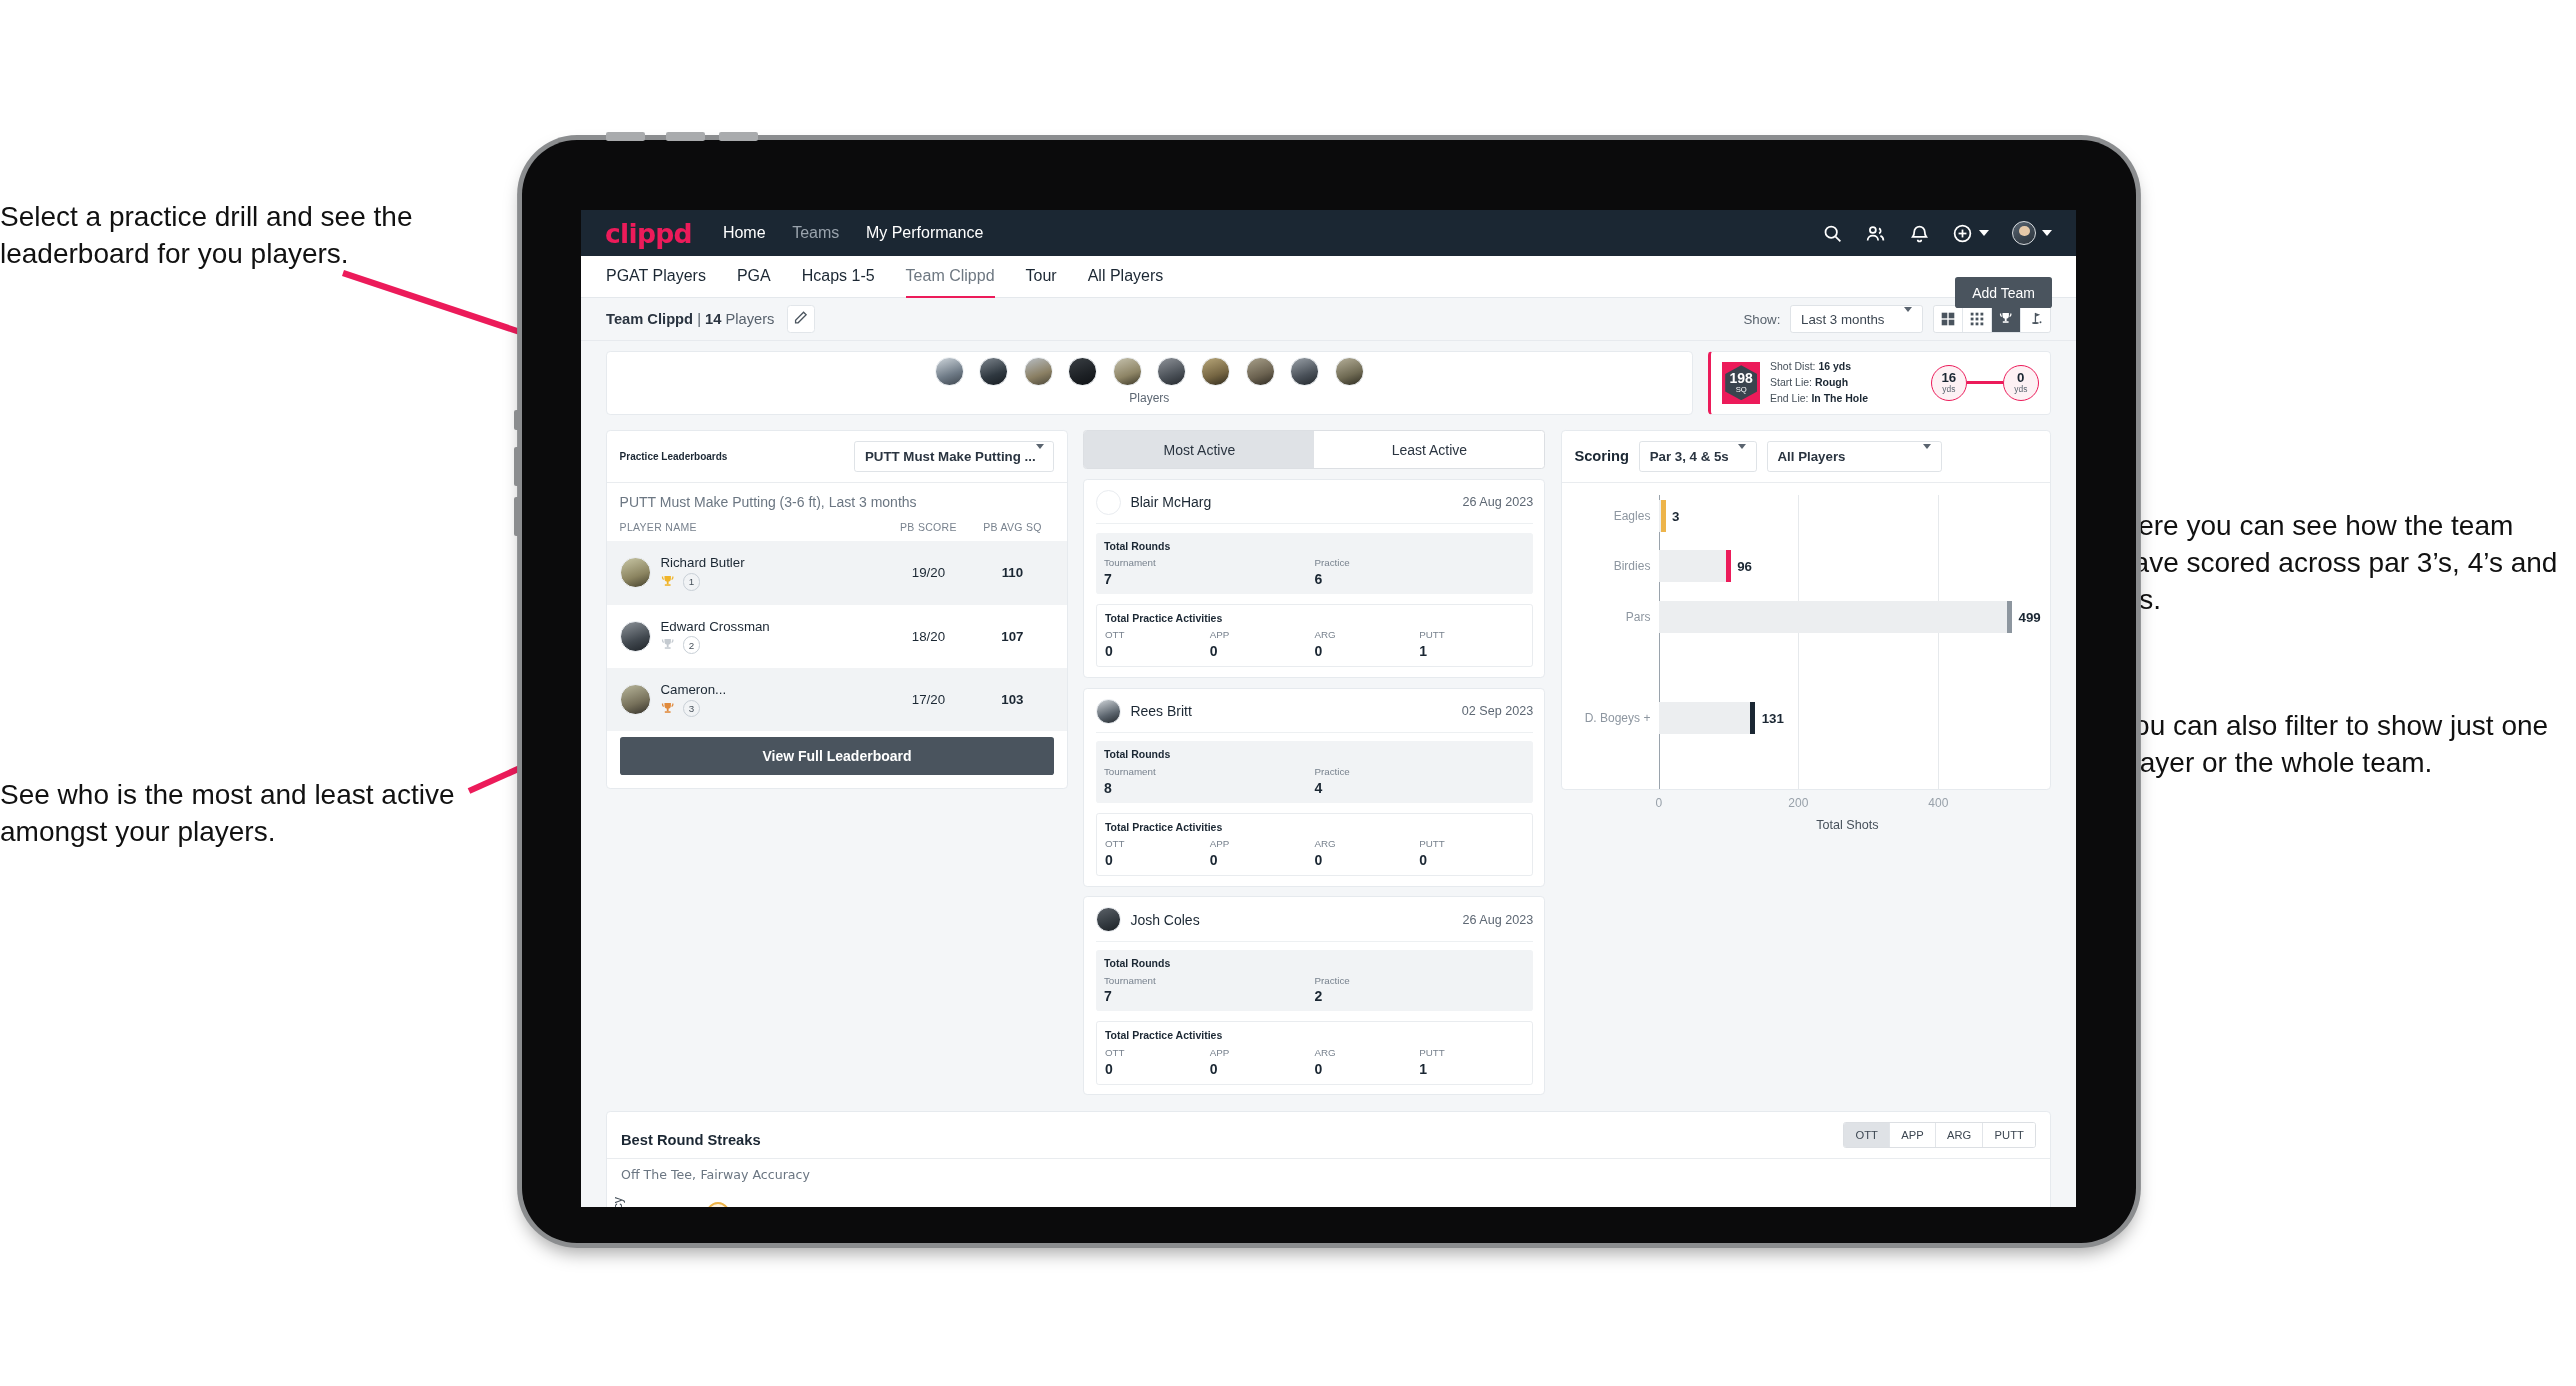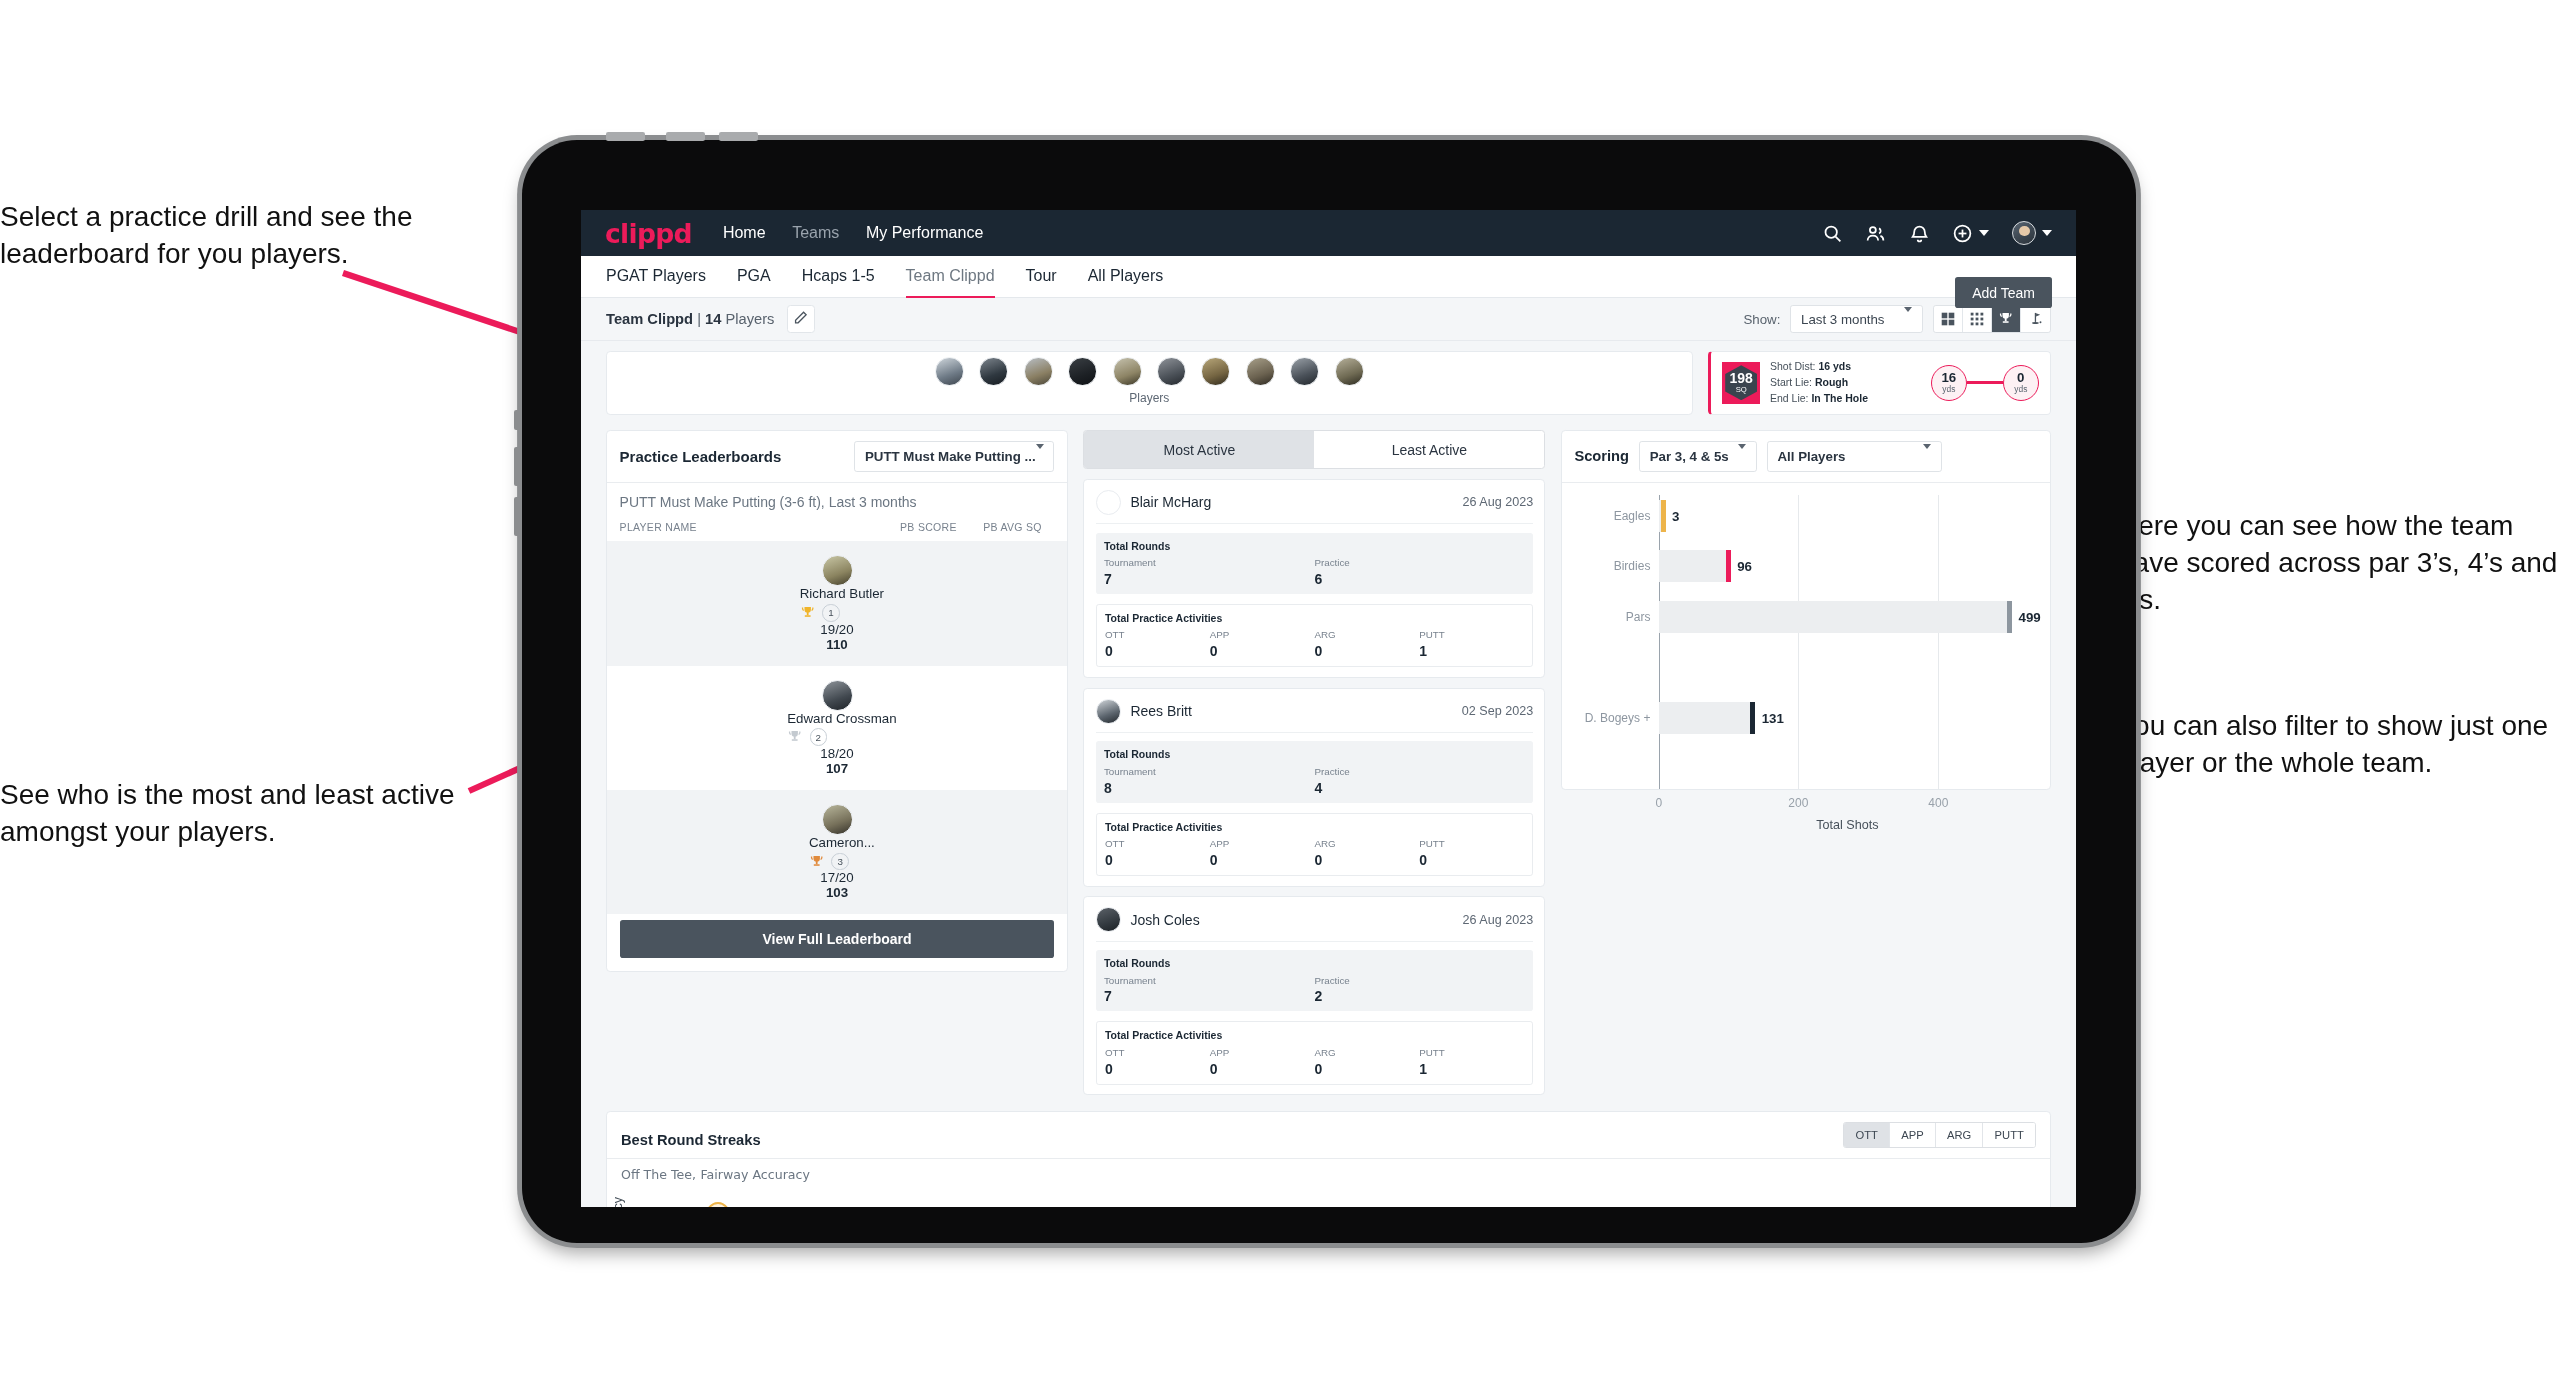--- a/index.html
+++ b/index.html
@@ -108,30 +108,30 @@
   .dcirc i { font-size:8.4px; font-style:normal; color:#5a646f; }
   .dline { width:36px; height:2.8px; background:#ec1b5a; }
 
   
   .row2 { margin-top: 15.4px; display:flex; gap:15.4px; align-items:flex-start; }
   .lb { flex: 0 0 462px; }
   .act { flex: 0 0 462px; background:transparent; border:none; }
   .sc  { flex: 1 1 auto; }
 
   .lbhead { display:flex; align-items:center; padding: 9.8px 12.6px; }
-  .lbtitle { font-size:15px; font-weight:700; color:#1b2733; }
+  .lbtitle { font-size:10px; font-weight:700; color:#1b2733; }
   .lbsel { margin-left:auto; border:0.7px solid #dfe3e7; border-radius:2.8px; height:31px; min-width:162px;
     display:flex; align-items:center; padding:0 9.8px; font-size:13.3px; color:#2a3440; font-weight:700; }
   .lbsel .cv{margin-left:auto;}
   .divider { height:0.7px; background:#e9ecef; }
   .lbsub { padding: 11.2px 12.6px 7px; font-size:14px; color:#1b2733; font-weight:700; }
   .lbsub span { font-weight:400; color:#6b7682; }
   .lbcols { display:flex; padding: 4.2px 12.6px 8.4px; font-size:10.5px; color:#78828e; letter-spacing:0.3px; }
   .c1 { flex:1; } .c2 { width:84px; text-align:center;} .c3{width:84px;text-align:center;}
-  .lbrow { display:flex; align-items:center; padding: 14px 12.6px; flex-direction: column; }
+  .lbrow { display:flex; align-items:center; padding: 14px 12.6px; }
   .lbrow.alt { background:#f1f3f5; }
   .pa { width:31px;height:31px;border-radius:50%;border:1.4px solid #e9ecf0; flex:none; }
   .pinfo { margin-left:9.8px; flex:1; }
   .pname { font-size:13.3px; color:#1b2733; }
   .ptrophy { display:flex; align-items:center; gap:7px; margin-top:2.8px; }
   .rankpill { width:17.5px;height:17.5px;border-radius:50%;border:0.7px solid #c8cfd6; display:flex;
     align-items:center;justify-content:center;font-size:9.8px;color:#46505a; }
   .sc1 { width:84px; text-align:center; font-size:13.3px; color:#1b2733; }
   .sc2 { width:84px; text-align:center; font-size:13.3px; color:#1b2733; font-weight:700; }
   .vfl { margin: 5.6px 12.6px 12.6px; background:#4a545e; color:#fff; text-align:center; font-size:14px;

